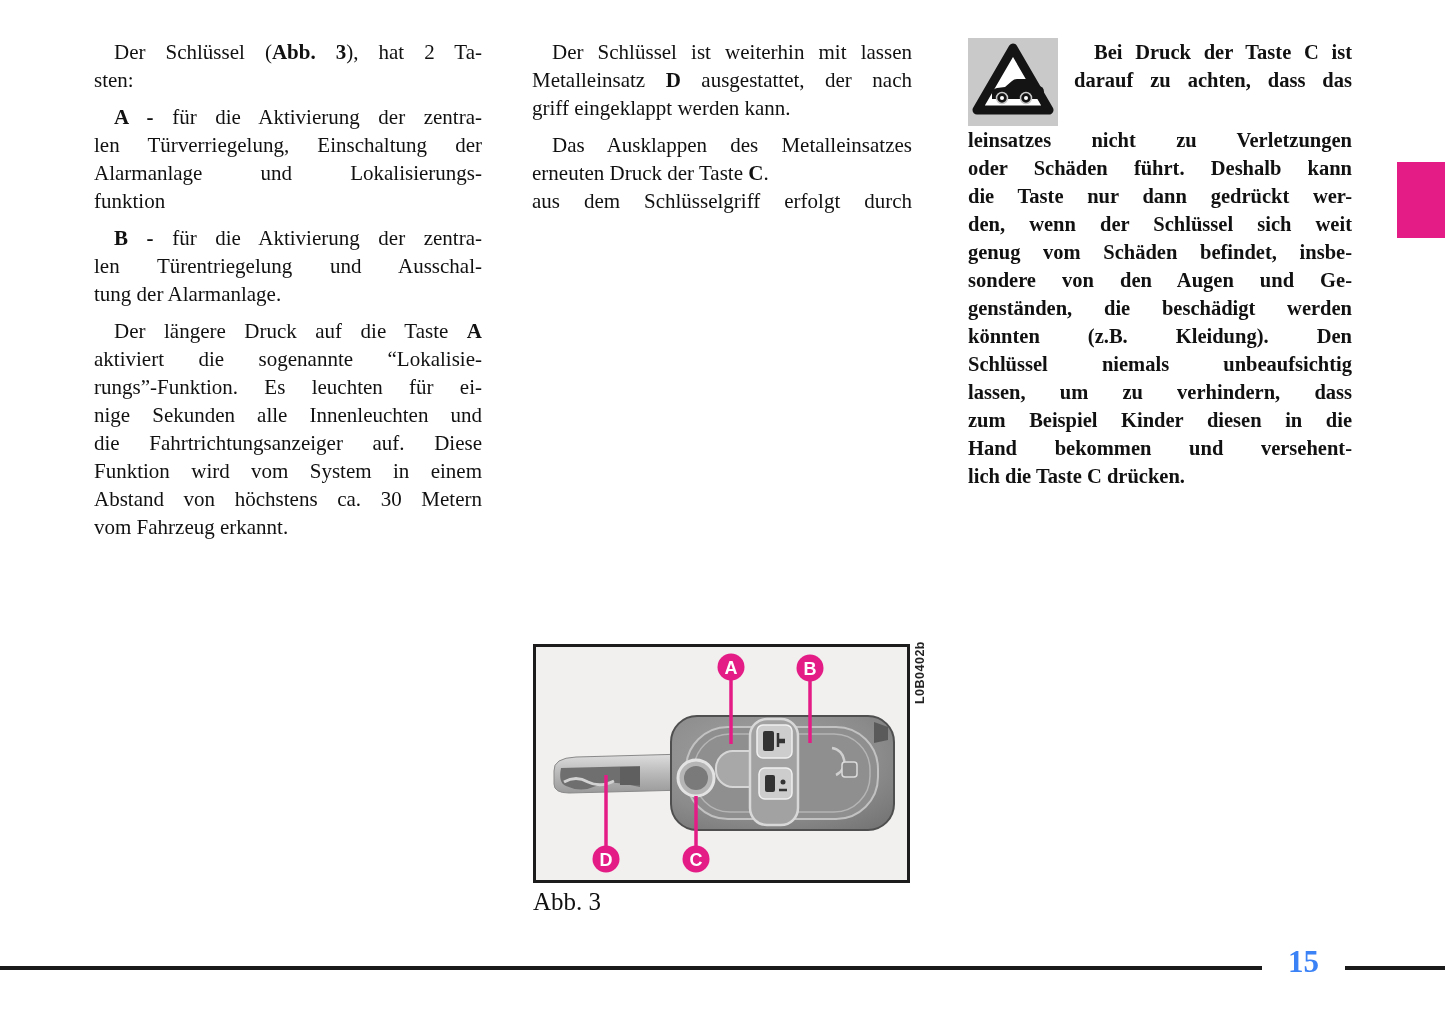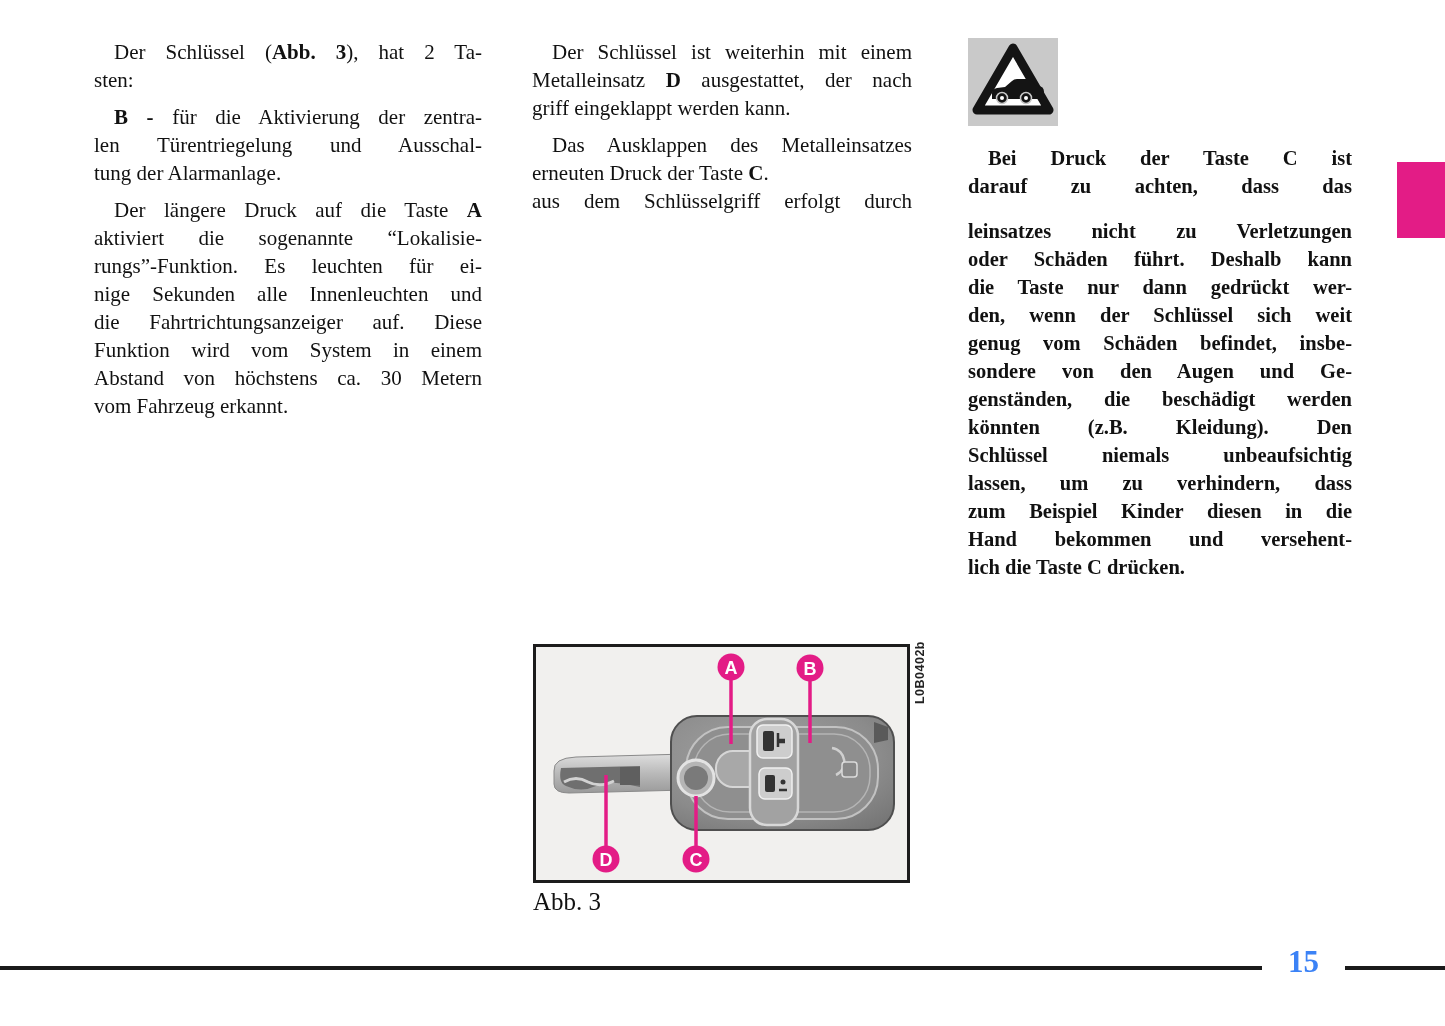--- a/index.html
+++ b/index.html
@@ -12,21 +12,21 @@
   #col1{left:94px;width:388px;font-size:21px;line-height:28px;}
   #col2{left:532px;width:380px;font-size:21px;line-height:28px;}
   #col3{left:968px;width:384px;font-size:20.5px;line-height:28px;font-weight:bold;}
   .para{margin:0 0 9px 0;}
   .line{text-align:justify;text-align-last:justify;}
   .line.last{text-align:justify;text-align-last:left;}
   .para .line:first-child, .indent-first .line:first-child{text-indent:20px;}
   .line b{font-weight:bold;}
 
   
-  .warnrow{display:flex;gap:16px;margin:0 0 17px 0;flex-direction:column;}
+  .warnrow{display:flex;gap:16px;margin:0 0 0 0;}
   .warnicon{flex:0 0 90px;width:90px;height:88px;}
   .introlines{flex:1;min-width:0;}
 
   
   #figure-box{
     position:absolute;left:533px;top:644px;width:377px;height:239px;
     box-sizing:border-box;border:3px solid #1c1c1c;background:#f1f0ee;
   }
   #figure-code{
     position:absolute;left:886px;top:668px;width:70px;height:16px;
@@ -50,41 +50,47 @@
   }
   svg{display:block;}
 </style>
 </head>
 <body>
 
 <div id="col1" class="col">
     <div class="para">
       <div class="line"><span>Der Schlüssel (</span><b>Abb. 3</b><span>), hat 2 Ta-</span></div>
       <div class="line last"><span>sten:</span></div>
+    </div>
+    <div class="para">
+      <div class="line"><b>A - </b><span>für die Aktivierung der zentra-</span></div>
+      <div class="line"><span>len Türverriegelung, Einschaltung der</span></div>
+      <div class="line"><span>Alarmanlage und Lokalisierungs-</span></div>
+      <div class="line last"><span>funktion</span></div>
     </div>
     <div class="para">
       <div class="line"><b>B - </b><span>für die Aktivierung der zentra-</span></div>
       <div class="line"><span>len Türentriegelung und Ausschal-</span></div>
       <div class="line last"><span>tung der Alarmanlage.</span></div>
     </div>
     <div class="para">
       <div class="line"><span>Der längere Druck auf die Taste </span><b>A</b></div>
       <div class="line"><span>aktiviert die sogenannte “Lokalisie-</span></div>
       <div class="line"><span>rungs”-Funktion. Es leuchten für ei-</span></div>
       <div class="line"><span>nige Sekunden alle Innenleuchten und</span></div>
       <div class="line"><span>die Fahrtrichtungsanzeiger auf. Diese</span></div>
       <div class="line"><span>Funktion wird vom System in einem</span></div>
       <div class="line"><span>Abstand von höchstens ca. 30 Metern</span></div>
       <div class="line last"><span>vom Fahrzeug erkannt.</span></div>
     </div>
   </div>
 
 <div id="col2" class="col">
     <div class="para">
-      <div class="line"><span>Der Schlüssel ist weiterhin mit einem</span></div>
+      <div class="line"><span>Der Schlüssel ist weiterhin mit lassen</span></div>
       <div class="line"><span>Metalleinsatz </span><b>D</b><span> ausgestattet, der nach</span></div>
       <div class="line last"><span>griff eingeklappt werden kann.</span></div>
     </div>
     <div class="para">
       <div class="line"><span>Das Ausklappen des Metalleinsatzes</span></div>
       <div class="line last"><span>erneuten Druck der Taste </span><b>C</b><span>.</span></div>
       <div class="line"><span>aus dem Schlüsselgriff erfolgt durch</span></div>
     </div>
   </div>
 

